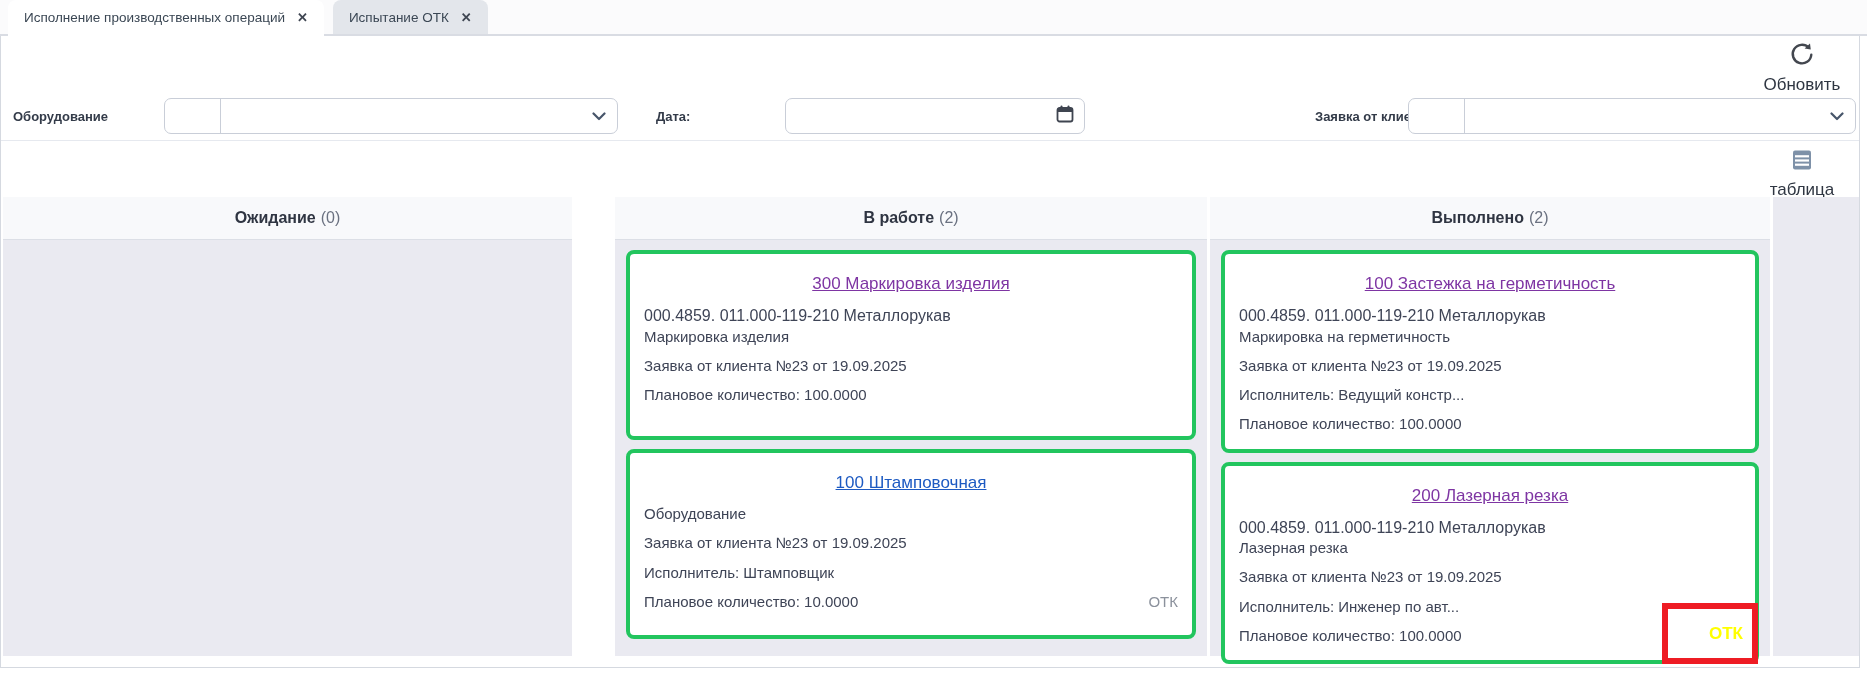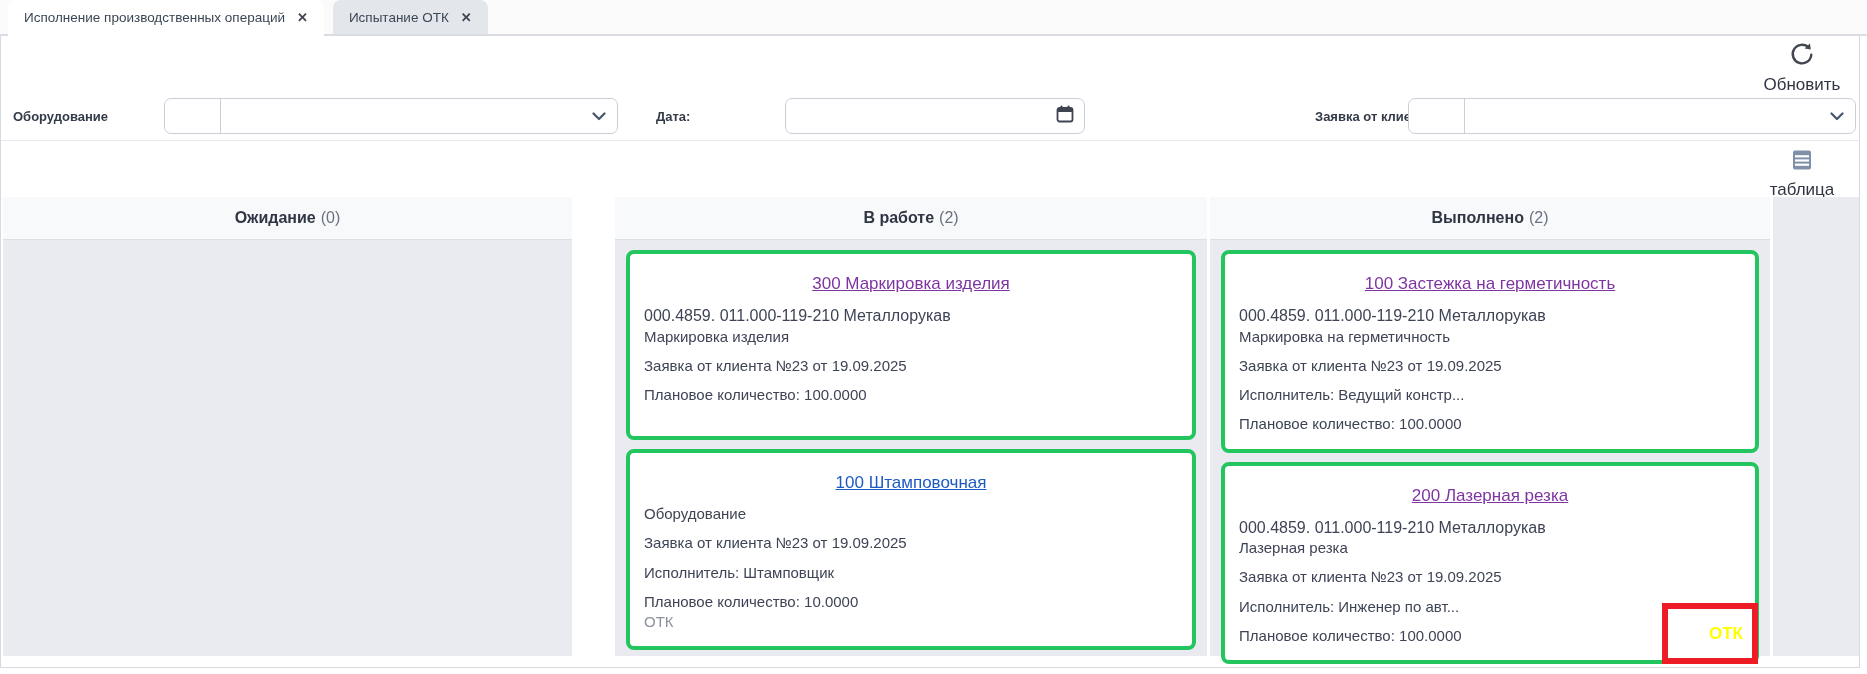--- a/index.html
+++ b/index.html
@@ -50,21 +50,21 @@
   
   .card{position:relative;background:#ffffff;border:4px solid #22c55e;border-radius:8px;
         padding:12px 14px 14px;box-sizing:border-box;min-height:190px;}
   .card-title{display:block;text-align:center;font-size:17px;text-decoration:underline;
               margin:8px 0 11px;cursor:pointer;}
   .link-visited{color:var(--link-visited-purple,#7e35a3);}
   .link-blue{color:var(--link-blue,#1d5ac2);}
   .card-line{font-size:15px;color:#3e4456;line-height:1.35;}
   .line-product{font-size:16px;}
   .sp{margin-top:9px;}
-  .last-row{display:flex;justify-content:space-between;flex-direction:column;}
+  .last-row{display:flex;justify-content:space-between;align-items:flex-end;}
   .otk-plain{color:var(--otk-gray,#8b919c);font-size:15px;}
   .otk-box{position:absolute;right:-3px;bottom:-4px;width:96px;height:61px;box-sizing:border-box;
            border:6px solid var(--otk-highlight-border,#ee1c24);background:#ffffff;z-index:3;
            display:flex;align-items:center;justify-content:flex-end;padding-right:9px;
            color:var(--otk-highlight-text,#ffff00);font-weight:bold;font-size:17px;cursor:pointer;}
 </style>
 </head>
 <body>
 
 <div class="app">

